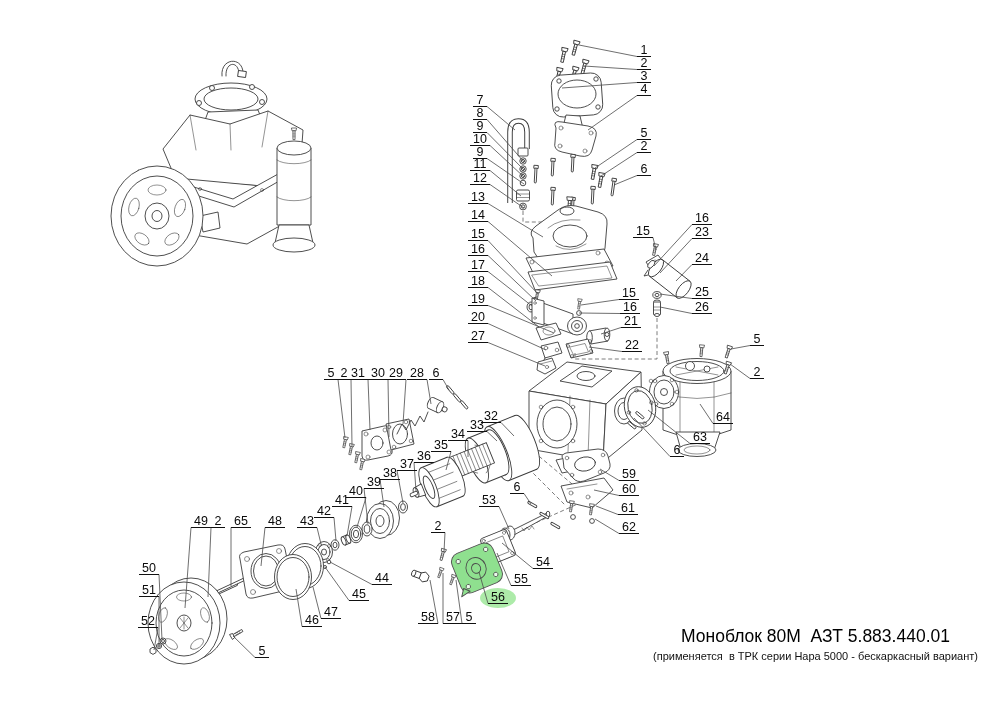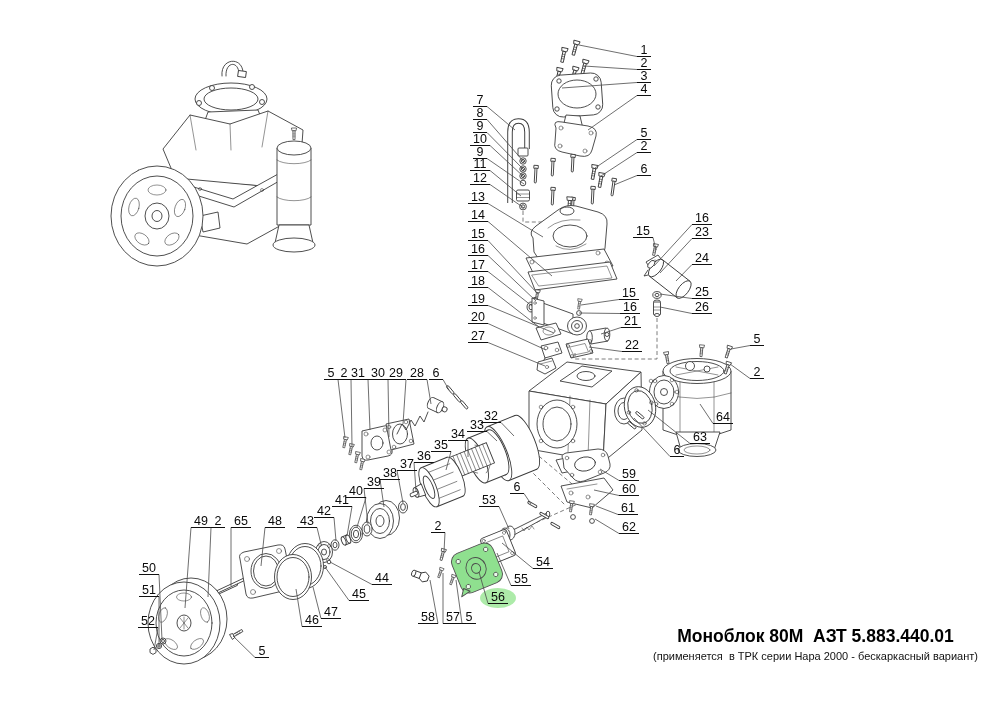--- a/index.html
+++ b/index.html
@@ -9,21 +9,21 @@
   .fw{fill:#ffffff;stroke:#3b3b3b;stroke-width:.9;stroke-linejoin:round;}
   .ln{fill:none;stroke:#3b3b3b;stroke-width:.9;stroke-linejoin:round;stroke-linecap:round;}
   .thin{stroke-width:.55;}
   .dash{fill:none;stroke:#5a5a5a;stroke-width:.8;stroke-dasharray:4 2.6;}
   .leader{stroke:#4a4a4a;stroke-width:.8;}
   .underline{stroke:#111;stroke-width:1;}
   .co-num{font-size:12.5px;fill:#0a0a0a;font-family:"Liberation Sans",sans-serif;}
   .green{fill:#8FE08F;stroke:#4d4d4d;stroke-width:.9;stroke-linejoin:round;}
   .greenlite{fill:#eafcea;stroke:#4d4d4d;stroke-width:.8;}
   .title-block{position:absolute;left:648px;top:626px;width:335px;text-align:center;color:#000;}
-  .title{font-weight:bold;font-size:17.5px;white-space:pre;}
+  .title{font-weight:normal;font-size:17.5px;white-space:pre;}
   .subtitle{font-size:11px;margin-top:3px;white-space:pre;color:#111;}
 </style>
 </head>
 <body>
 
 <div class="stage">
 <svg width="1000" height="707" viewBox="0 0 1000 707">
   <defs>
     <g id="bolt">
       <path class="fw" d="M-3.2,0 h6.4 l-0.7,3.5 h-5 z"></path>
@@ -891,15 +891,15 @@
         <g>
           <line x1="619" y1="533.5" x2="595" y2="519" class="leader"></line>
           <line x1="619" y1="533.5" x2="639" y2="533.5" class="underline"></line>
           <text x="629" y="531.4" text-anchor="middle" class="co-num">62</text>
         </g>
       </g>
 </svg>
 
 <div class="title-block">
   <div class="title">Моноблок 80М  АЗТ 5.883.440.01</div>
-  <div class="subtitle">(применяется  в ТРК серии Нара 2000 - бескаркасный вариант)</div>
+  <div class="subtitle">(применяется  в ТРК серии Нара 5000 - бескаркасный вариант)</div>
 </div>
 </div>
 
 </body></html>

